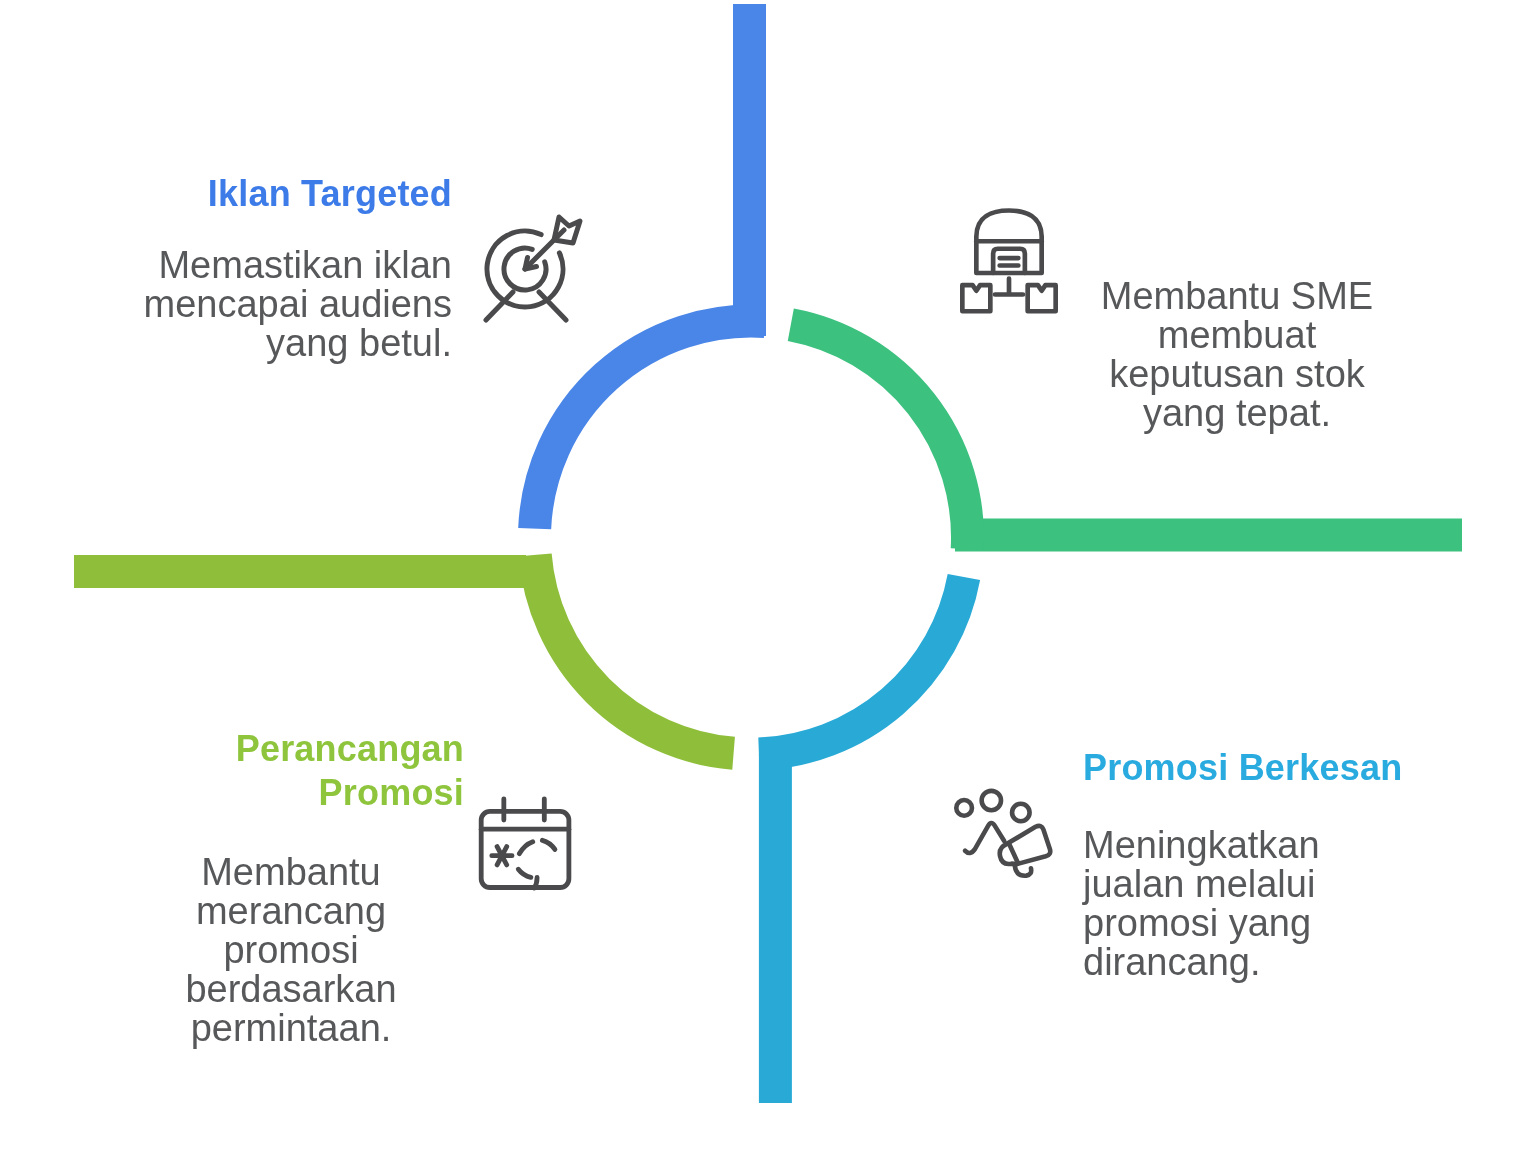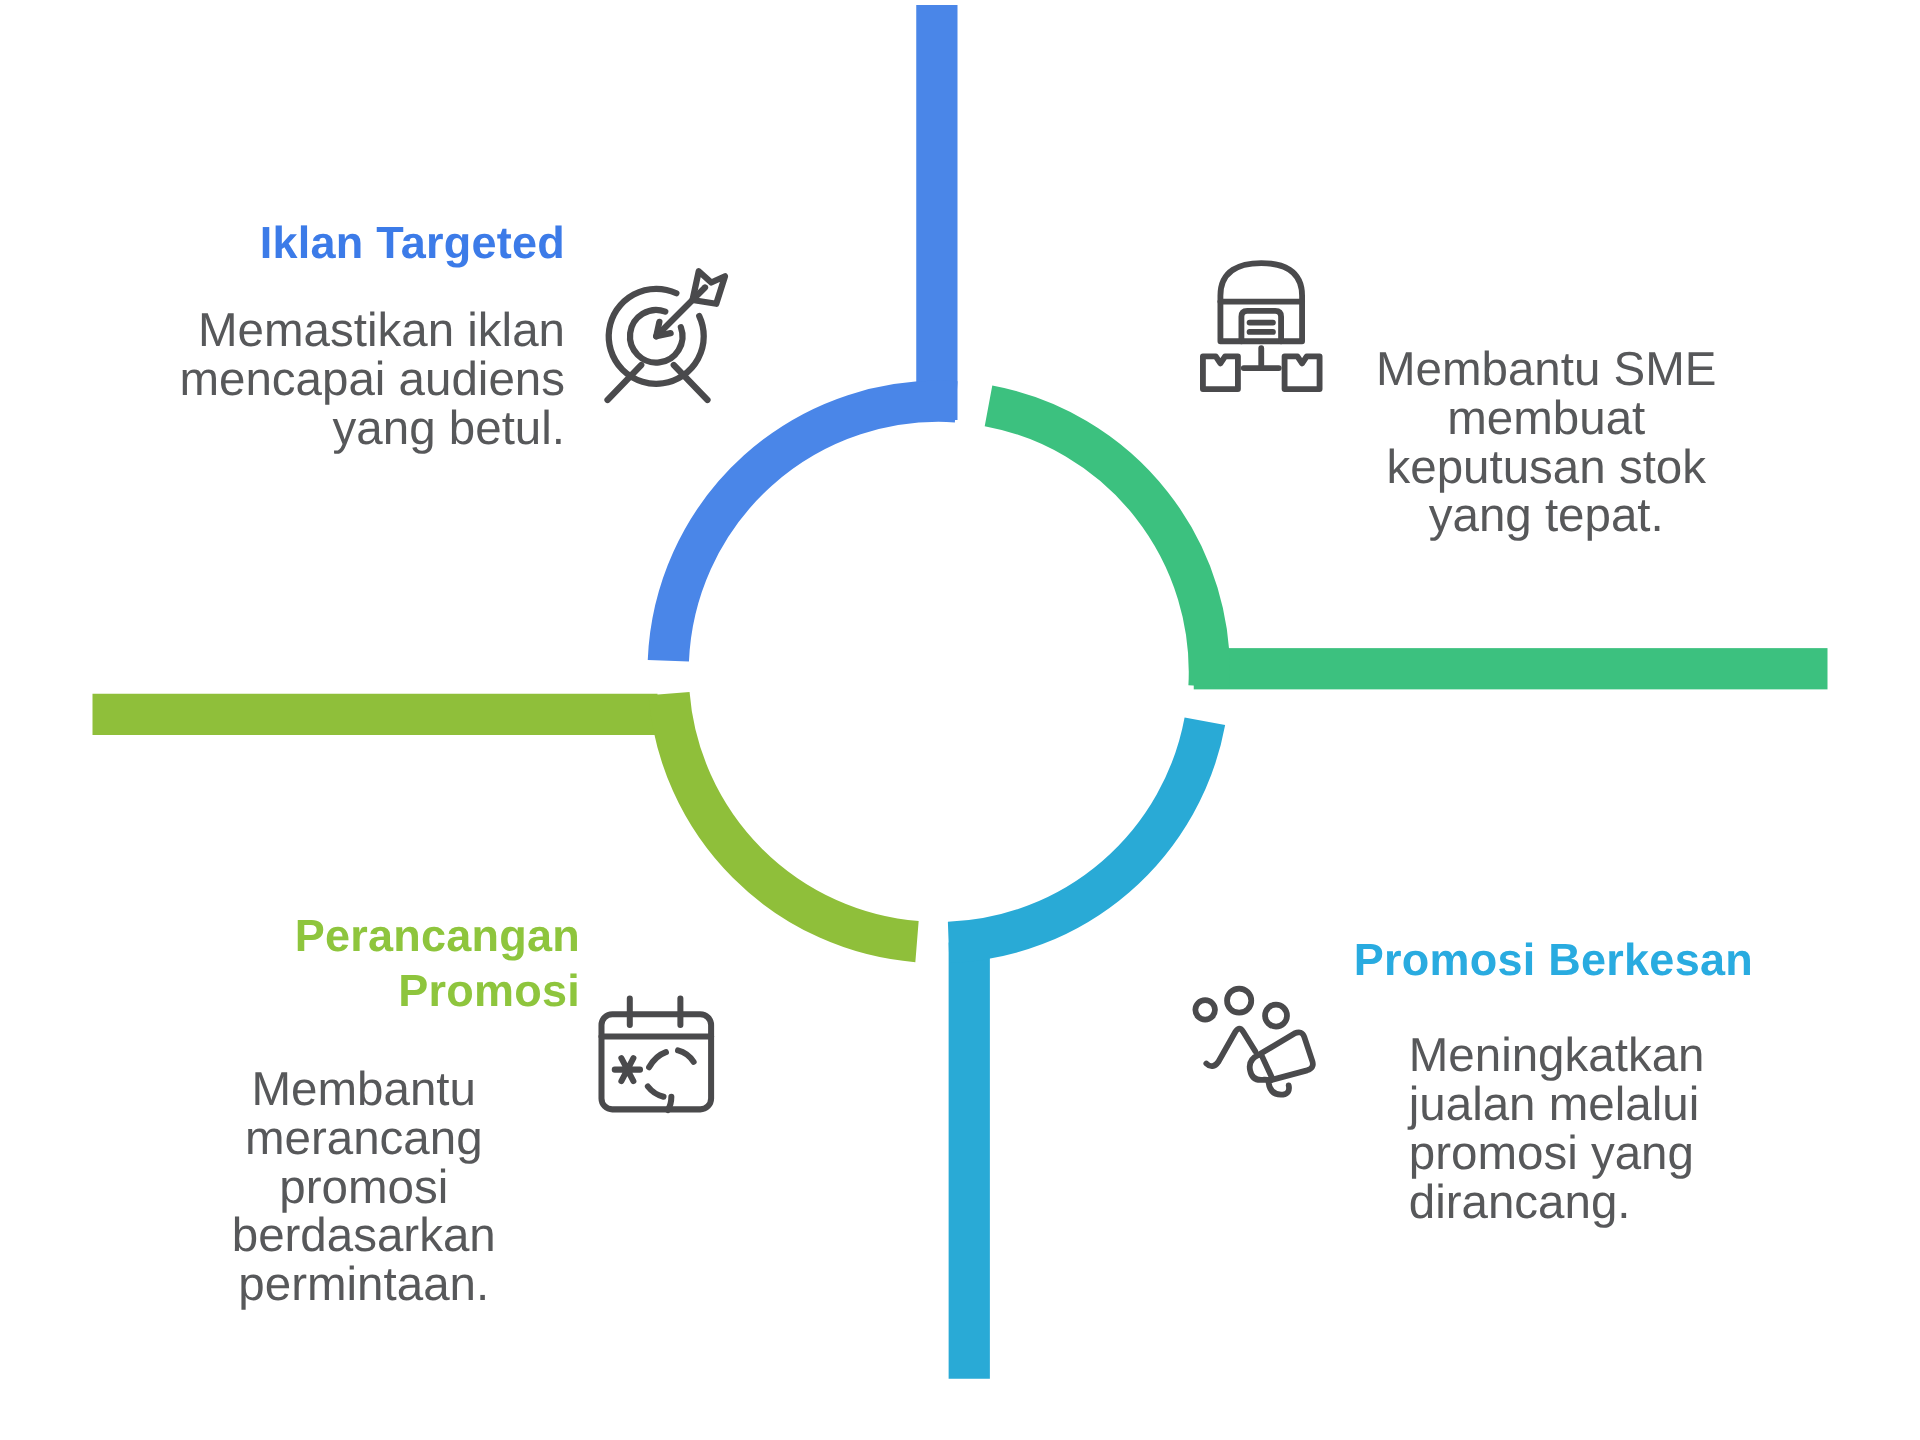--- a/index.html
+++ b/index.html
@@ -89,21 +89,21 @@
     <g stroke="#4a4a4c">
       <rect x="8.5" y="17" width="91" height="79" rx="9"></rect>
       <path d="M 8.5 35.5 H 99.5"></path>
       <path d="M 32 4 V 26 M 74 4 V 26"></path>
       <path d="M 19.5 63 H 40.5 M 25 53.5 L 35 72.5 M 35 53.5 L 25 72.5"></path>
       <path d="M 48 61 Q 53.5 51.5 62 48.5 M 72 47 Q 80 49 85 56.5 M 47 77 Q 52 83.5 60 85.5 M 66.5 85.5 Q 66.5 92 63.5 96.5"></path>
     </g>
   </svg>
 
   <div class="q-title br-title" style="color: rgb(41, 171, 224);">Promosi Berkesan</div>
-  <div class="q-desc br-desc" style="color: rgb(87, 88, 90); margin-left: 44px;">Meningkatkan jualan melalui promosi yang dirancang.</div>
+  <div class="q-desc br-desc" style="color: rgb(87, 88, 90);">Meningkatkan jualan melalui promosi yang dirancang.</div>
   <svg class="icon icon-megaphone" viewBox="0 0 115 115">
     <g stroke="#4a4a4c">
       <circle cx="17.5" cy="27" r="8.5"></circle>
       <circle cx="47" cy="19" r="10.5"></circle>
       <circle cx="79" cy="32" r="9.5"></circle>
       <path d="M 61 63 L 50.5 46 Q 47 40.5 43.5 46.5 L 29 72 Q 24 79 18.5 73.5"></path>
       <path d="M 64 66 L 95 47.5 Q 101.5 44.5 103.5 50.5 L 110.5 71.5 Q 112.5 77.5 106 79.5 L 74.5 88"></path>
       <path d="M 64 66 Q 54.5 70 56.5 79.5 Q 58.5 89.5 69 87.5 L 74.5 88"></path>
       <path d="M 66.5 66.5 L 76 87"></path>
       <path d="M 72.5 90 Q 74 101.5 85 100.5 Q 91.5 99.5 90 92.5"></path>

